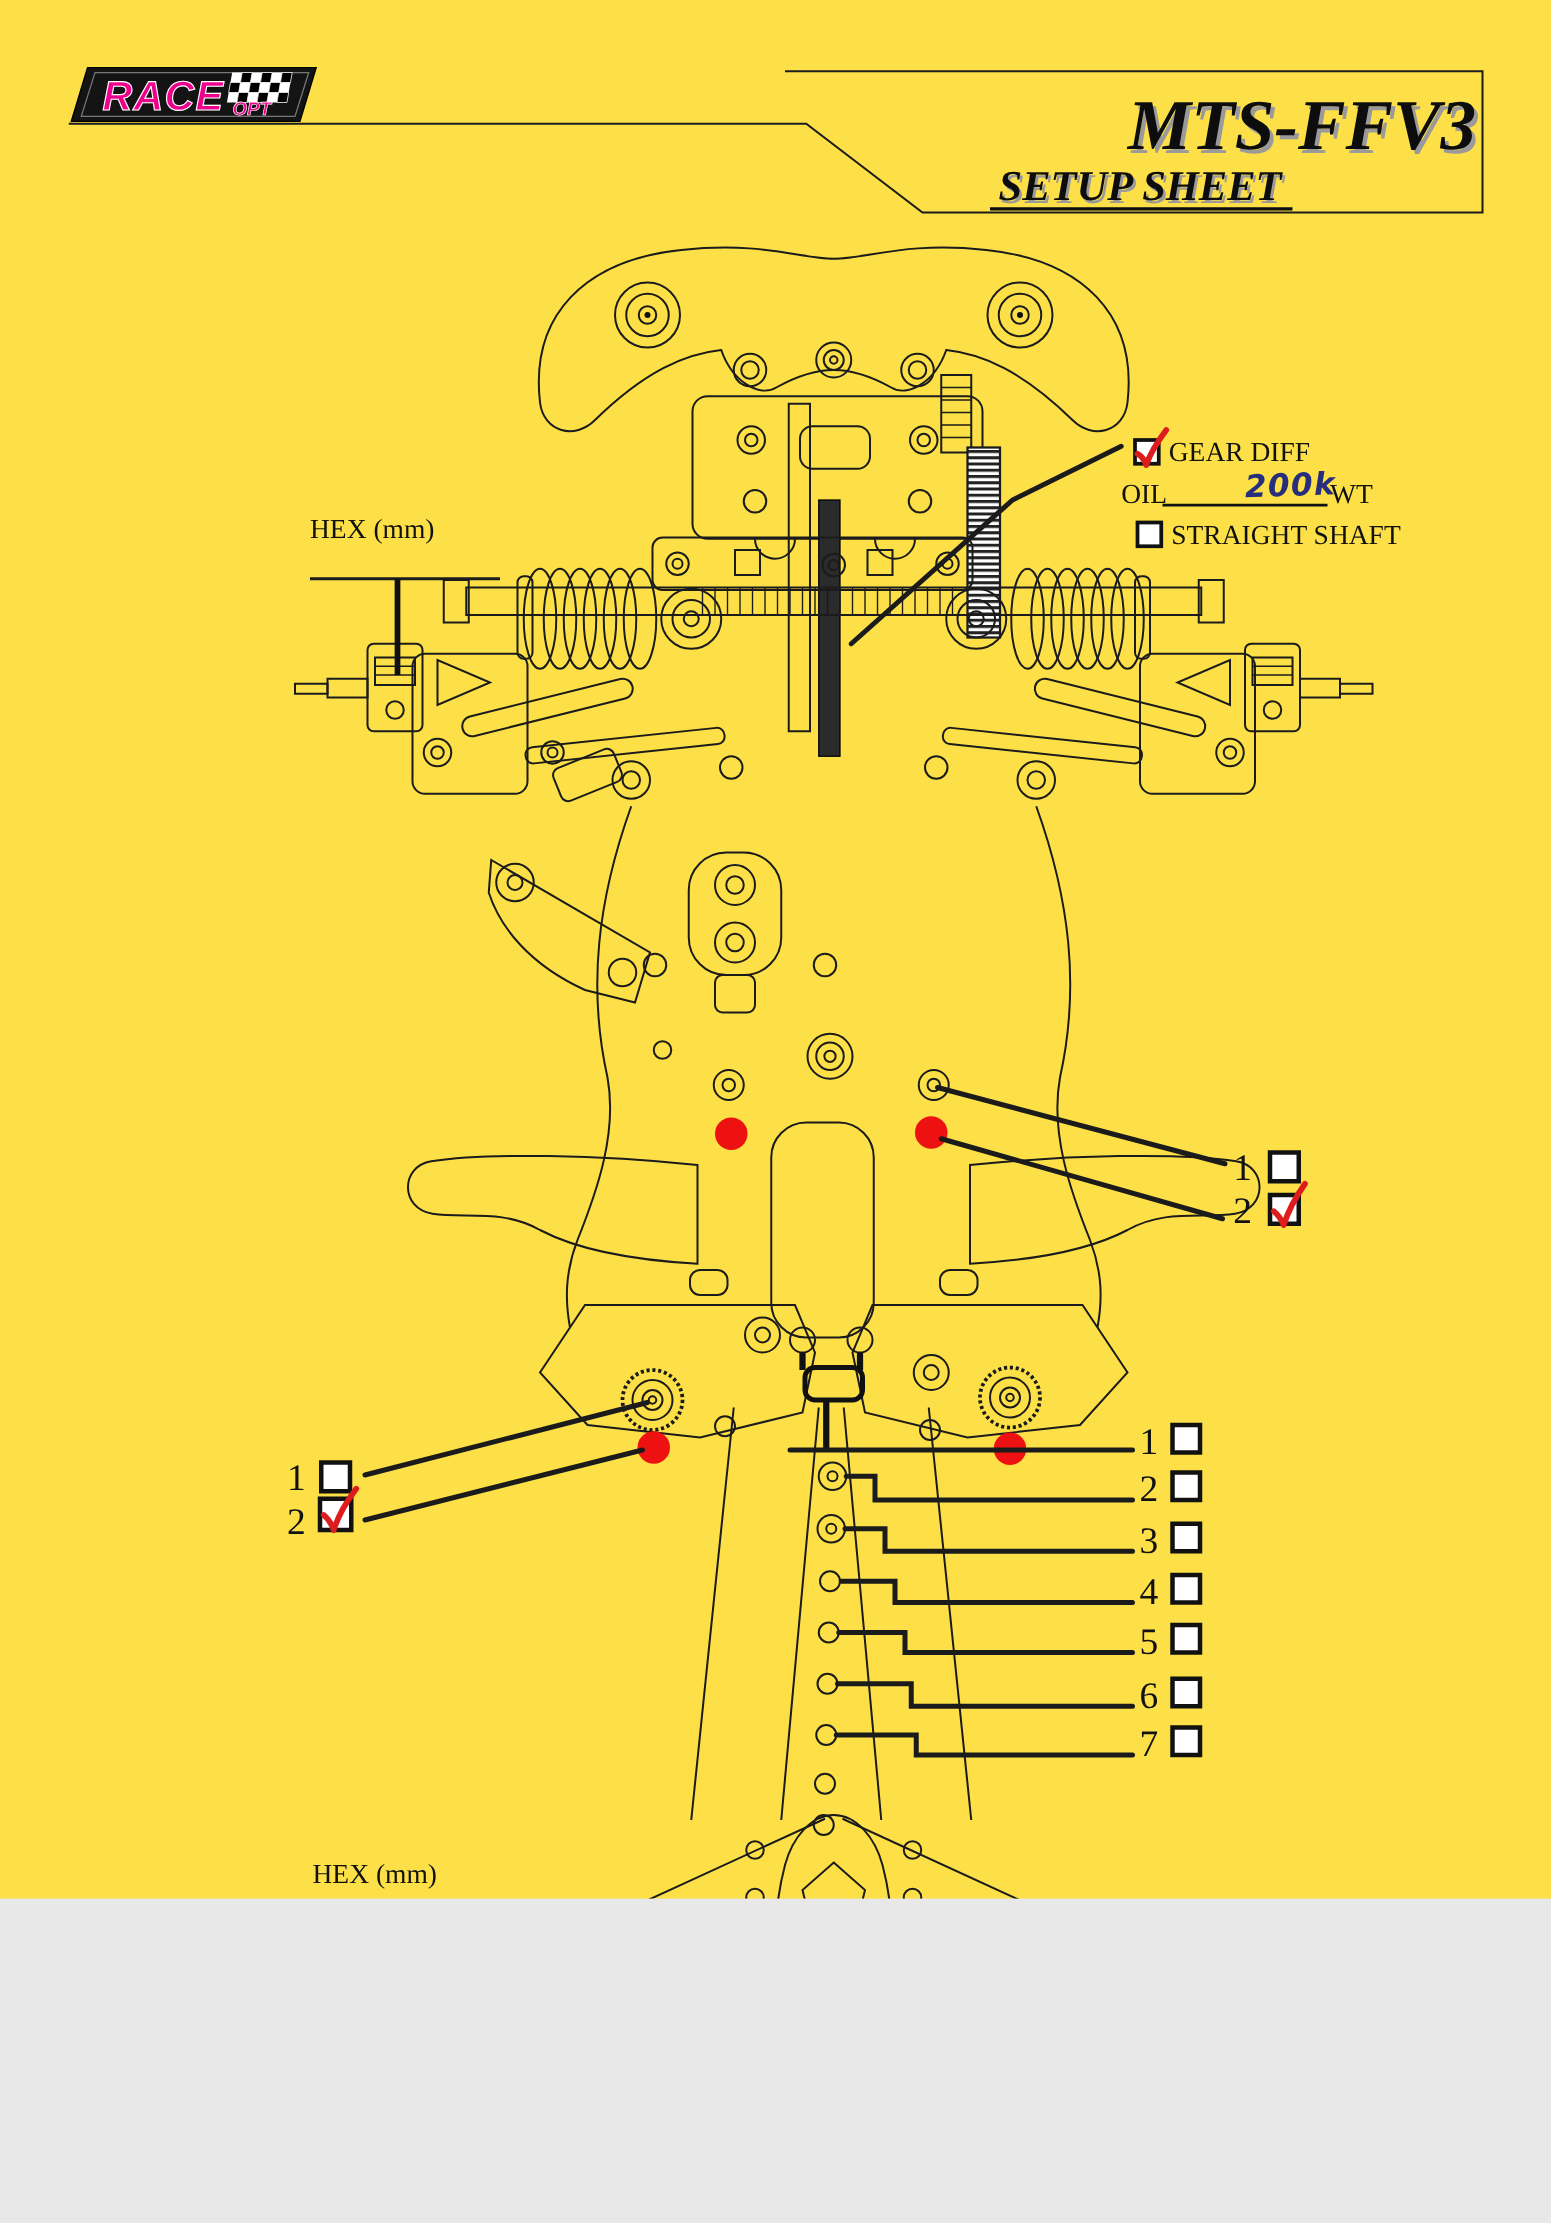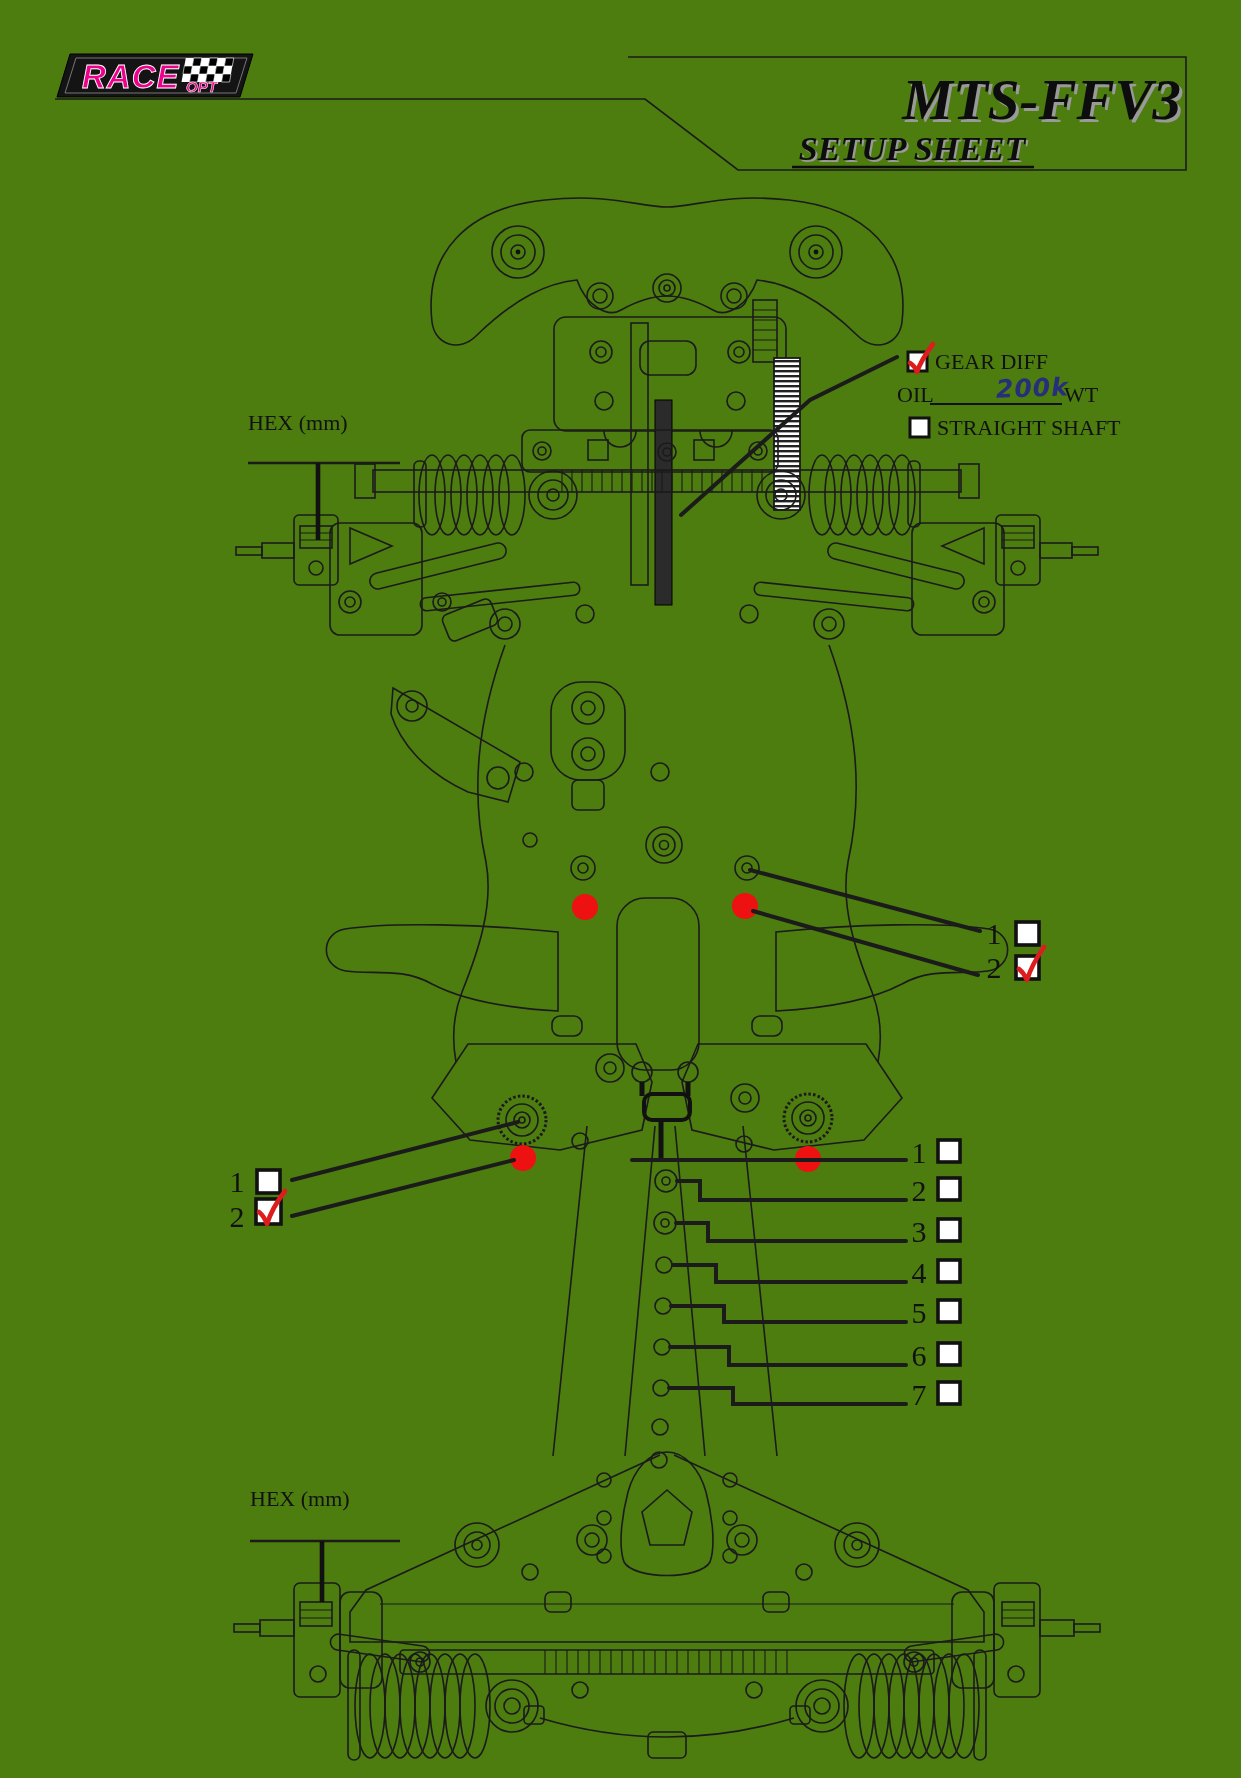--- a/index.html
+++ b/index.html
@@ -1,20 +1,20 @@
 <!DOCTYPE html>
 <html><head>
 <meta charset="utf-8">
 <style>
   html,body{margin:0;padding:0;background:#e8e8e8;}
   .page{
     position:relative;
-    width:1241px;height:1778px;
+    width:1241px;height:1519px;
     margin:0 auto;
-    background:#4d7c0f;
+    background:#fde047;
     font-family:"Liberation Serif",serif;
     overflow:hidden;
     text-decoration:underline;
   }
   svg{position:absolute;left:0;top:0;}
   .ink{stroke:#1b1b1b;fill:none;stroke-width:1.6;}
   .thin{stroke:#1b1b1b;fill:none;stroke-width:1.1;}
   .lead{stroke:#1b1b1b;fill:none;stroke-width:4;stroke-linecap:round;}
   .lead2{stroke:#1b1b1b;fill:none;stroke-width:2.4;}
   .box{stroke:#111;fill:#fff;stroke-width:3.6;}

